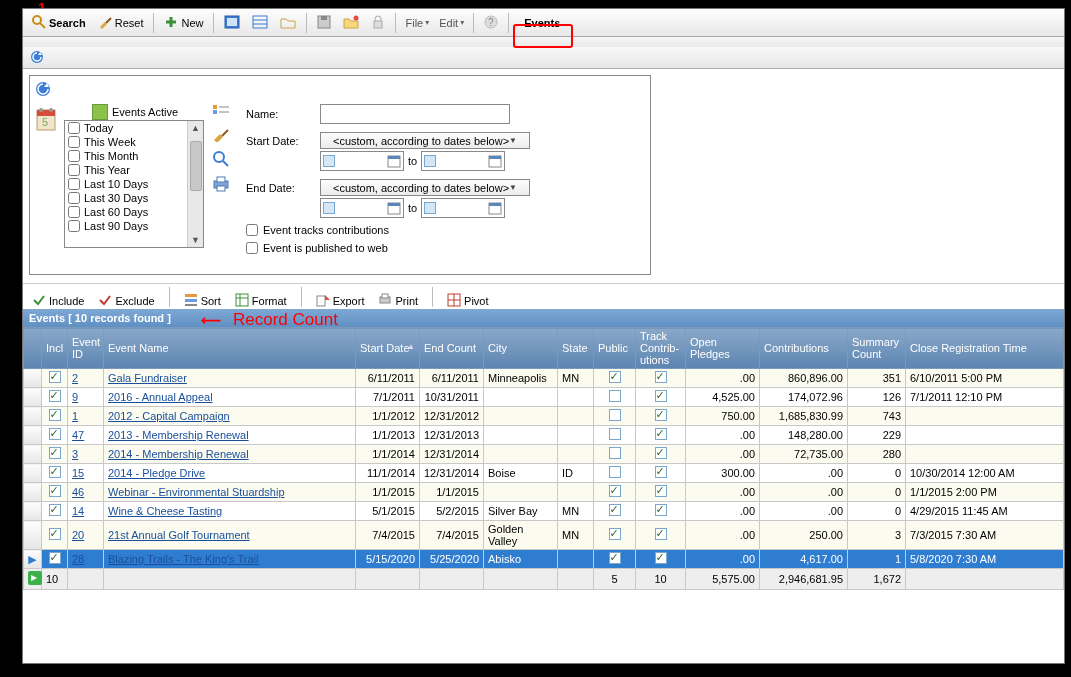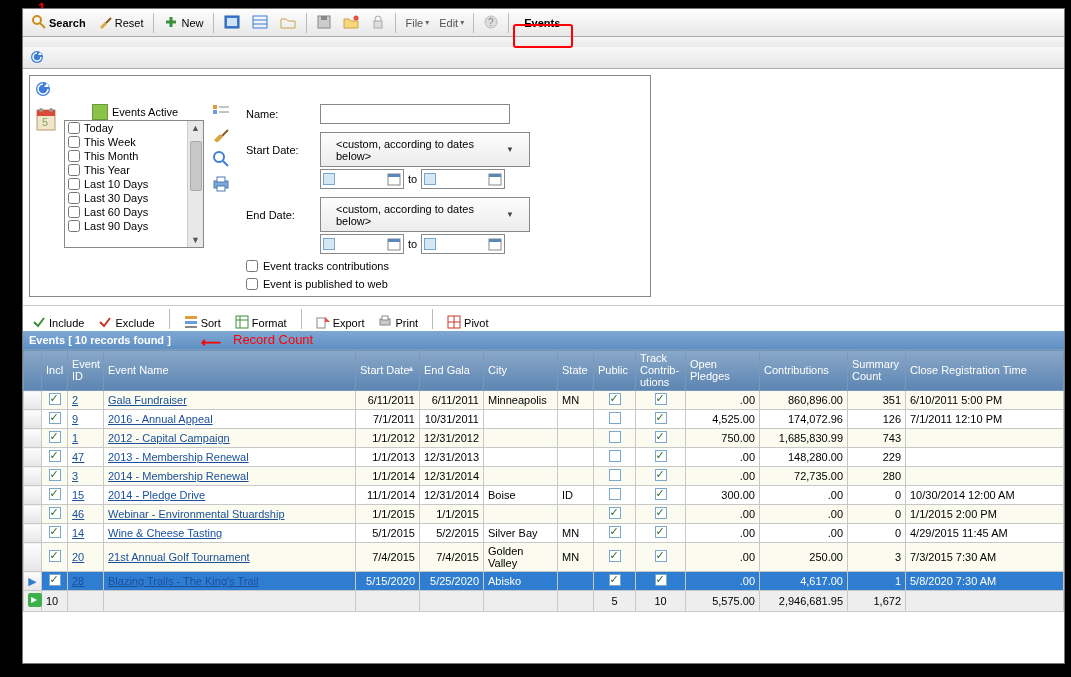--- a/index.html
+++ b/index.html
@@ -41,36 +41,36 @@
 .date-list-item { display: flex; gap: 4px; padding: 1px 3px; }
 .date-list-item input { width: 12px; height: 12px; }
 .scroll-thumb { position: absolute; right: 0; top: 0; width: 16px; height: 100%; background: #e8e8e8; border-left: 1px solid #ccc; }
 .scroll-thumb .thumb { position: absolute; top: 20px; left: 2px; width: 12px; height: 50px; background: #c8c8c8; border: 1px solid #aaa; border-radius: 2px; }
 .scroll-thumb .arr { position: absolute; left: 3px; font-size: 9px; color: #555; }
 .tool-col { display: flex; flex-direction: column; gap: 6px; padding-top: 0; }
 .form-col { flex: 1; padding-left: 8px; }
 .form-row { display: flex; align-items: center; gap: 8px; margin-bottom: 8px; }
 .form-label { width: 66px; }
 .name-input { width: 190px; height: 20px; border: 1px solid #888; padding: 0 3px; }
-.combo { width: 210px; height: 35px; border: 1px solid #888; display: flex; align-items: center; justify-content: flex-start; padding: 0 15px; background: linear-gradient(#fdfdfd,#ececec); cursor: pointer; }
+.combo { width: 210px; height: 17px; border: 1px solid #888; display: flex; align-items: center; justify-content: center; padding: 0 4px; background: linear-gradient(#fdfdfd,#ececec); cursor: pointer; }
 .combo .cbtn { font-size: 8px; color: #444; }
 .date-range { display: flex; align-items: center; gap: 4px; margin-top: 2px; margin-left: 74px; }
 .date-box { width: 84px; height: 20px; border: 1px solid #888; display: flex; align-items: center; padding: 0 2px; background: #fff; gap: 2px; }
 .date-box .chk { width: 12px; height: 12px; border: 1px solid #7aa7ce; background: #d4e7f7; }
 .date-box .cal { width: 14px; height: 14px; margin-left: auto; }
 .check-row { display: flex; align-items: center; gap: 5px; margin-top: 6px; margin-left: 0; }
 .check-row input { width: 12px; height: 12px; }
 
 
 .grid-toolbar { height: 26px; display: flex; align-items: center; padding: 0 6px; gap: 8px; border-top: 1px solid #ccc; }
 .grid-tbtn { display: flex; align-items: center; gap: 3px; cursor: pointer; padding: 2px 3px; margin-top: 8px; }
 
 
 .record-bar { height: 18px; background: linear-gradient(#7fa8d4, #5f90c4); color: #fff; font-weight: bold; font-size: 11px; display: flex; align-items: center; padding: 0 6px; position: relative; }
-.record-annot { position: absolute; left: 210px; top: 1px; color: red; font-weight: normal; font-size: 13px; }
+.record-annot { position: absolute; left: 210px; top: 1px; color: red; font-weight: normal; font-size: 17px; }
 .record-annot-arrow { position: absolute; left: 178px; top: 3px; color: red; font-size: 14px; }
 
 
 .grid-wrap { overflow: hidden; }
 .grid { width: 100%; border-collapse: collapse; table-layout: fixed; }
 .grid th { background: linear-gradient(#8aa8c8, #5c85b2); color: #fff; font-weight: normal; padding: 2px 4px; border: 1px solid #7a99bb; text-align: left; vertical-align: middle; height: 40px; font-size: 11px; }
 .grid th.sorted { position: relative; }
 .grid th.sorted::after { content: "▲"; font-size: 8px; position: absolute; right: 4px; top: 14px; color: #dde; }
 .grid td { border: 1px solid #c8c8c8; padding: 2px 4px; height: 18px; font-size: 11px; background: #fff; }
 .grid tr.alt td { background: #fbfbef; }
@@ -418,21 +418,21 @@
         <col style="width:58px">
           <col style="width:auto">
       </colgroup>
       <thead>
         <tr>
           <th></th>
           <th>Incl</th>
           <th>Event ID</th>
           <th>Event Name</th>
           <th class="sorted">Start Date</th>
-          <th>End Gala</th>
+          <th>End Count</th>
           <th>City</th>
           <th>State</th>
           <th>Public</th>
           <th>Track Contrib-utions</th>
           <th class="right">Open Pledges</th>
           <th class="right">Contributions</th>
           <th class="right">Summary Count</th>
           <th>Close Registration Time</th>
         </tr>
       </thead>

